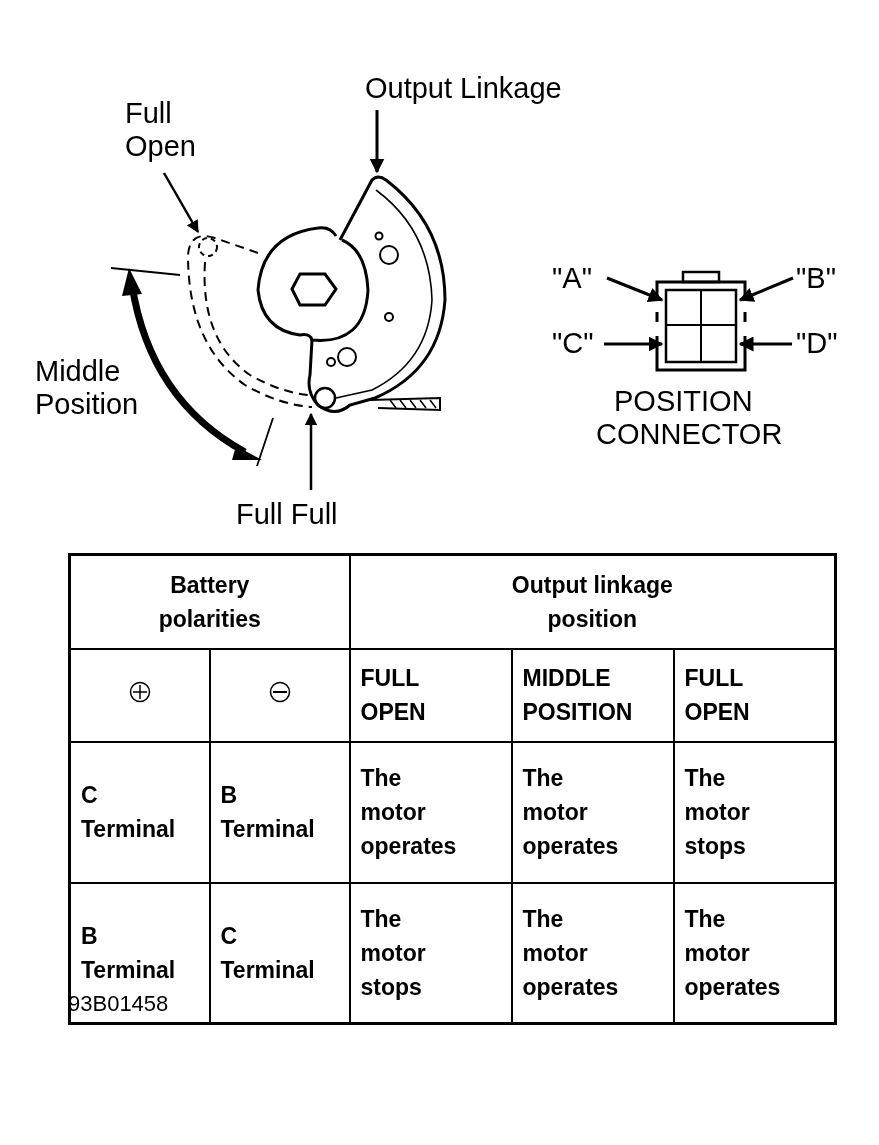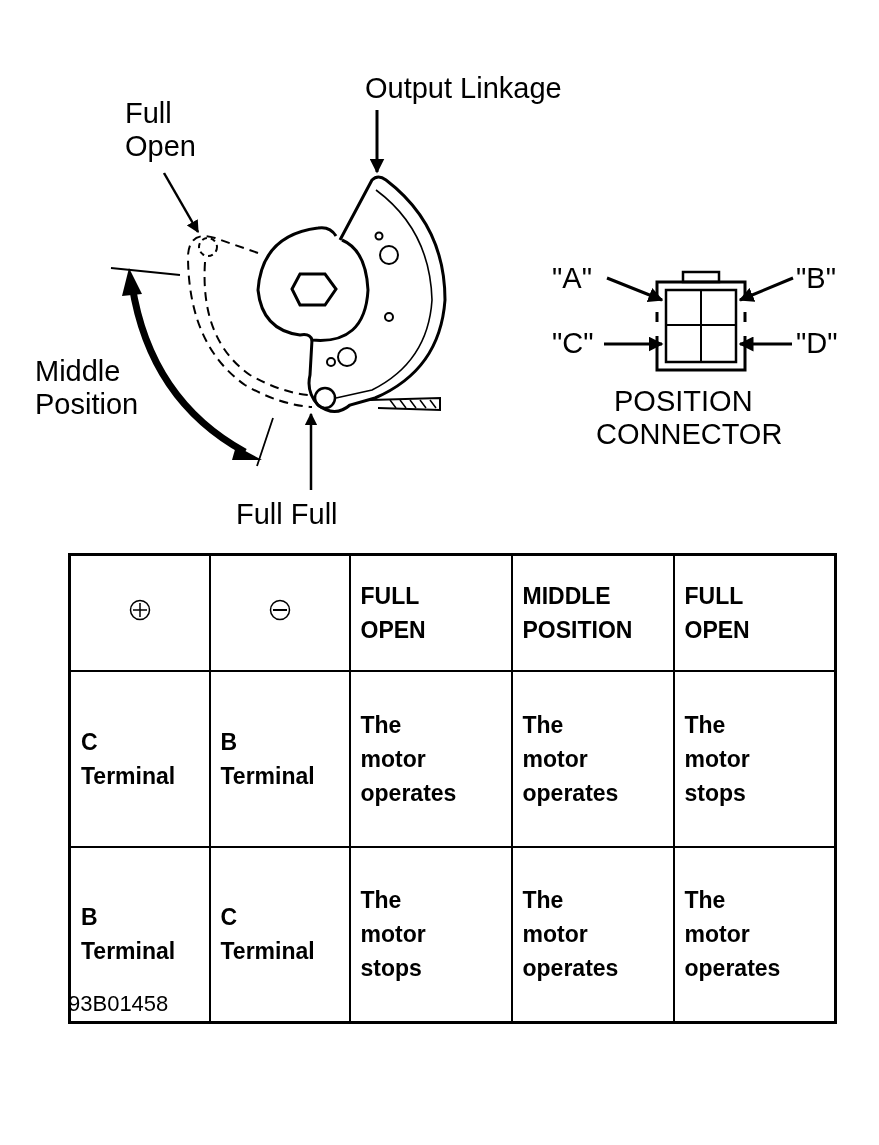--- a/index.html
+++ b/index.html
@@ -91,20 +91,30 @@
 
 <table class="spec">
   <colgroup>
     <col style="width:140px">
       <col style="width:140px">
       <col style="width:162px">
       <col style="width:162px">
       <col style="width:162px">
   </colgroup>
   <tbody>
+      <tr class="hdr-row">
+    <td colspan="2" class="center">
+      <div>Battery</div>
+      <div>polarities</div>
+    </td>
+    <td colspan="3" class="center">
+      <div>Output linkage</div>
+      <div>position</div>
+    </td>
+  </tr>
   <tr class="sub-row">
     <td class="center">
       <svg class="sym" viewBox="0 0 22 22">
             <circle cx="11" cy="11" r="9.5" fill="none" stroke="#000" stroke-width="1.5"></circle>
             <line x1="11" y1="4" x2="11" y2="18" stroke="#000" stroke-width="1.5"></line>
             <line x1="4" y1="11" x2="18" y2="11" stroke="#000" stroke-width="1.5"></line>
           </svg>
     </td>
     <td class="center">
       <svg class="sym" viewBox="0 0 22 22">

